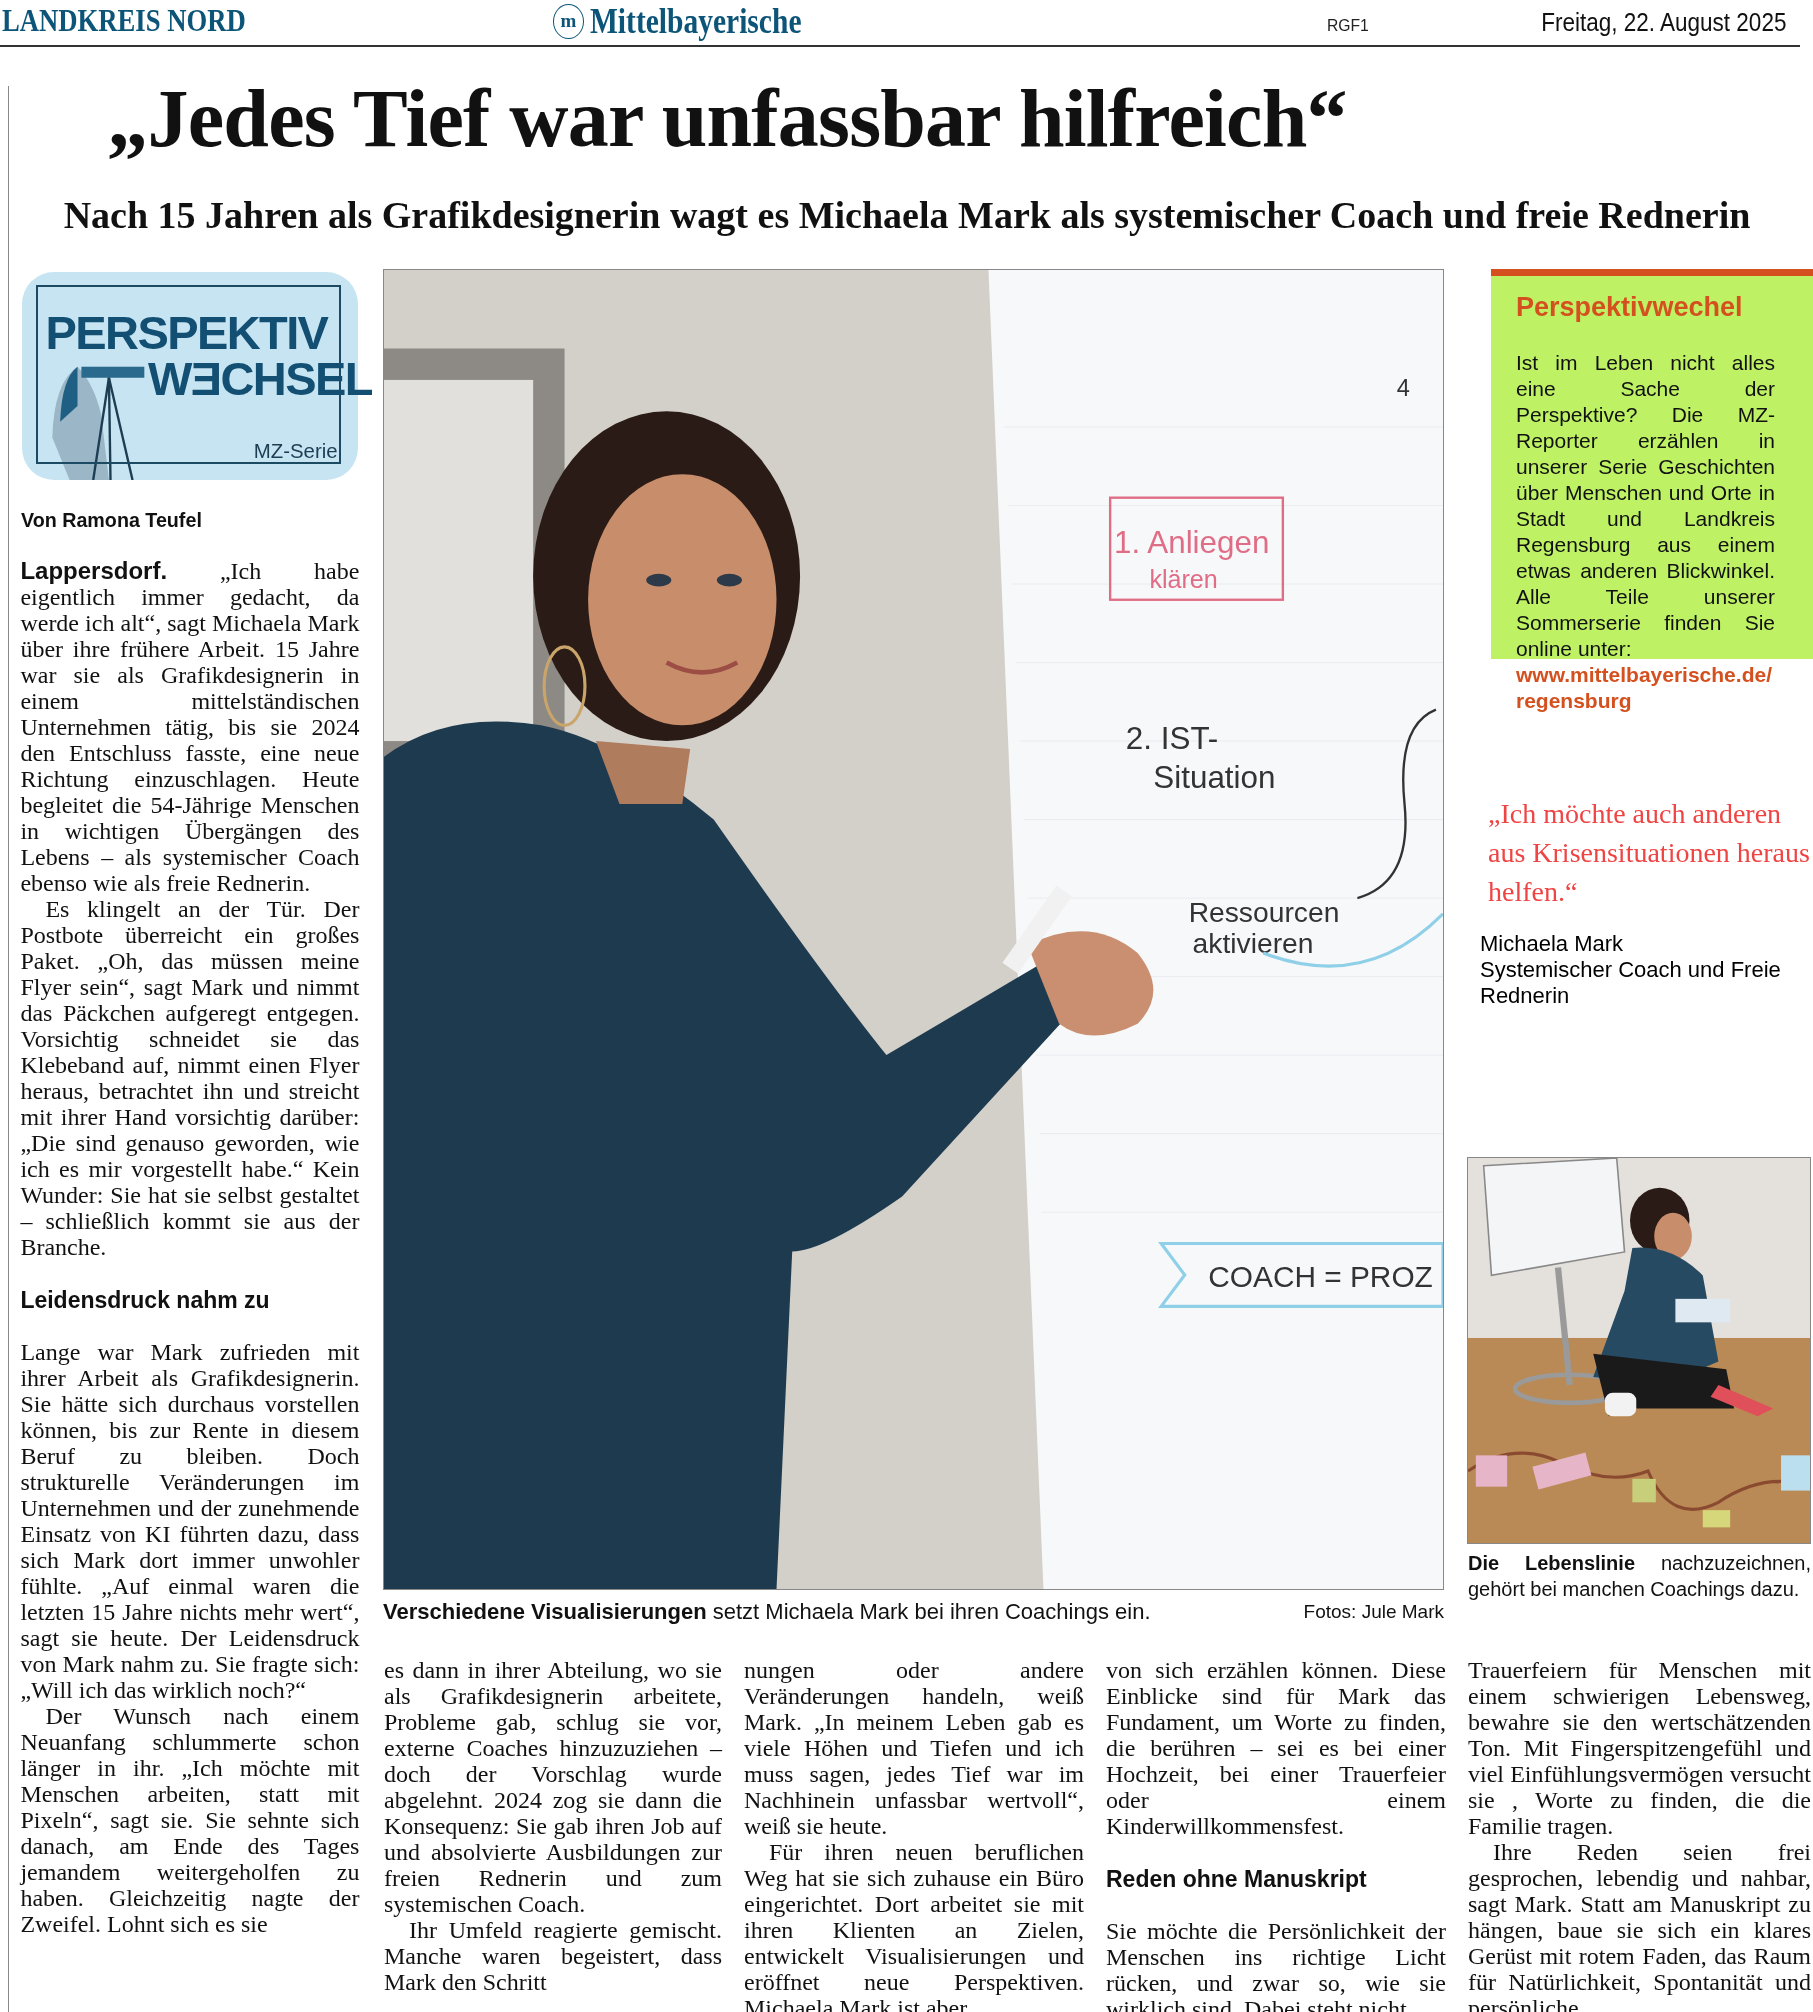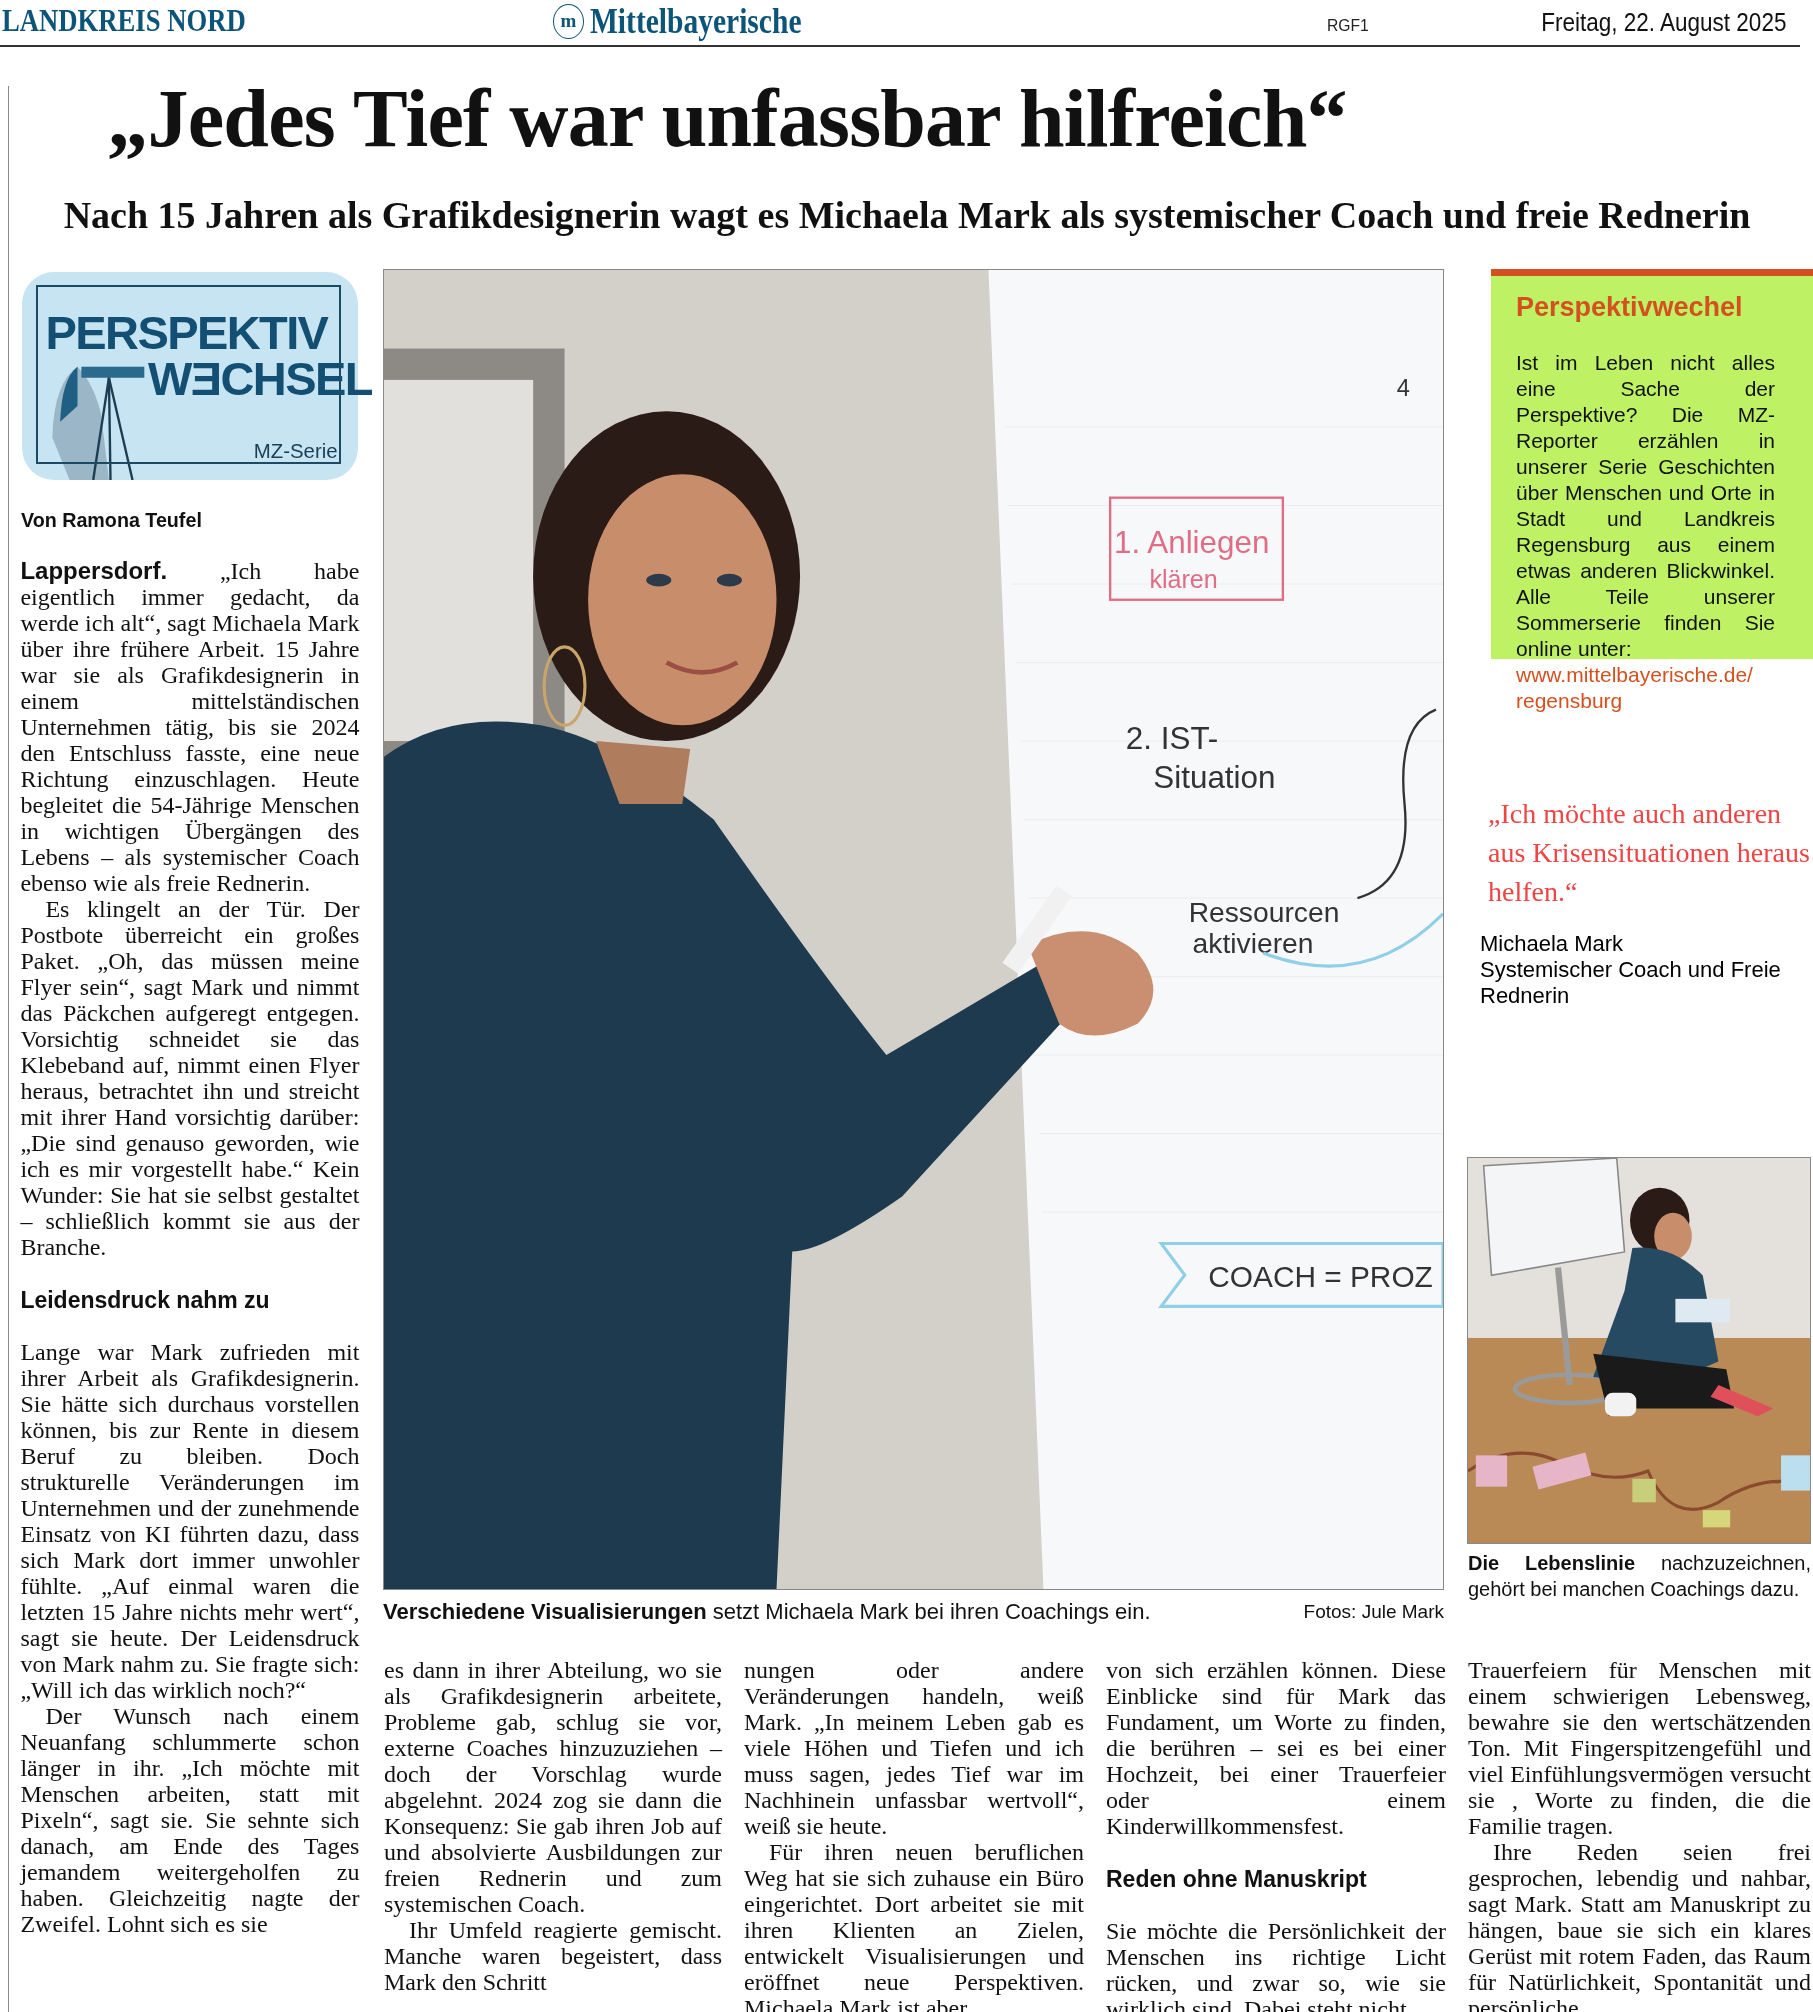--- a/index.html
+++ b/index.html
@@ -48,21 +48,21 @@
   .main-photo { position: absolute; left: 383px; top: 269px; width: 1061px; height: 1321px; background: #d6d2cc; overflow: hidden; border: 0.8px solid #888; }
   .main-photo svg { width: 100%; height: 100%; display: block; }
   .caption-main { position: absolute; left: 383px; top: 1599px; width: 1061px; font-family: "Liberation Sans", sans-serif; font-size: 22px; color: #111; }
   .caption-main b { font-weight: bold; }
   .photo-credit { position: absolute; right: 0; top: 1.6px; font-size: 19px; }
 
   
   .info-box { position: absolute; left: 1467px; top: 269px; width: 384px; height: 390px; background: #bef264; border-top: 7.9px solid #d4511f; margin-left: 24px; }
   .info-title { position: absolute; left: 25px; top: 15.7px; font-family: "Liberation Sans", sans-serif; font-weight: bold; font-size: 27px; color: #d4511f; }
   .info-text { position: absolute; left: 25px; top: 74px; width: 259px; font-family: "Liberation Sans", sans-serif; font-size: 21px; line-height: 26px; text-align: justify; color: #111; }
-  .info-link { font-weight: normal; color: #d4511f; text-align: left; display: block; }
+  .info-link { font-weight: bold; color: #d4511f; text-align: left; display: block; }
 
   
   .pull-quote { position: absolute; left: 1478px; top: 794px; width: 330px; font-family: "Liberation Serif", serif; font-size: 28px; line-height: 39px; color: #ef4444; margin-left: 10px; }
   .quote-attrib { position: absolute; left: 1480px; top: 931px; width: 330px; font-family: "Liberation Sans", sans-serif; font-size: 22px; line-height: 26px; color: #000000; }
 
   
   .second-photo { position: absolute; left: 1467px; top: 1157px; width: 344px; height: 387px; border: 0.8px solid #888; overflow: hidden; background: #b98a55; }
   .second-photo svg { width: 100%; height: 100%; display: block; }
   .caption-second { position: absolute; left: 1468px; top: 1550px; width: 343px; font-family: Liberation Sans, sans-serif; font-size: 20px; line-height: 26px; text-align: justify; color: #111; }
   .caption-second b { font-weight: bold; }

